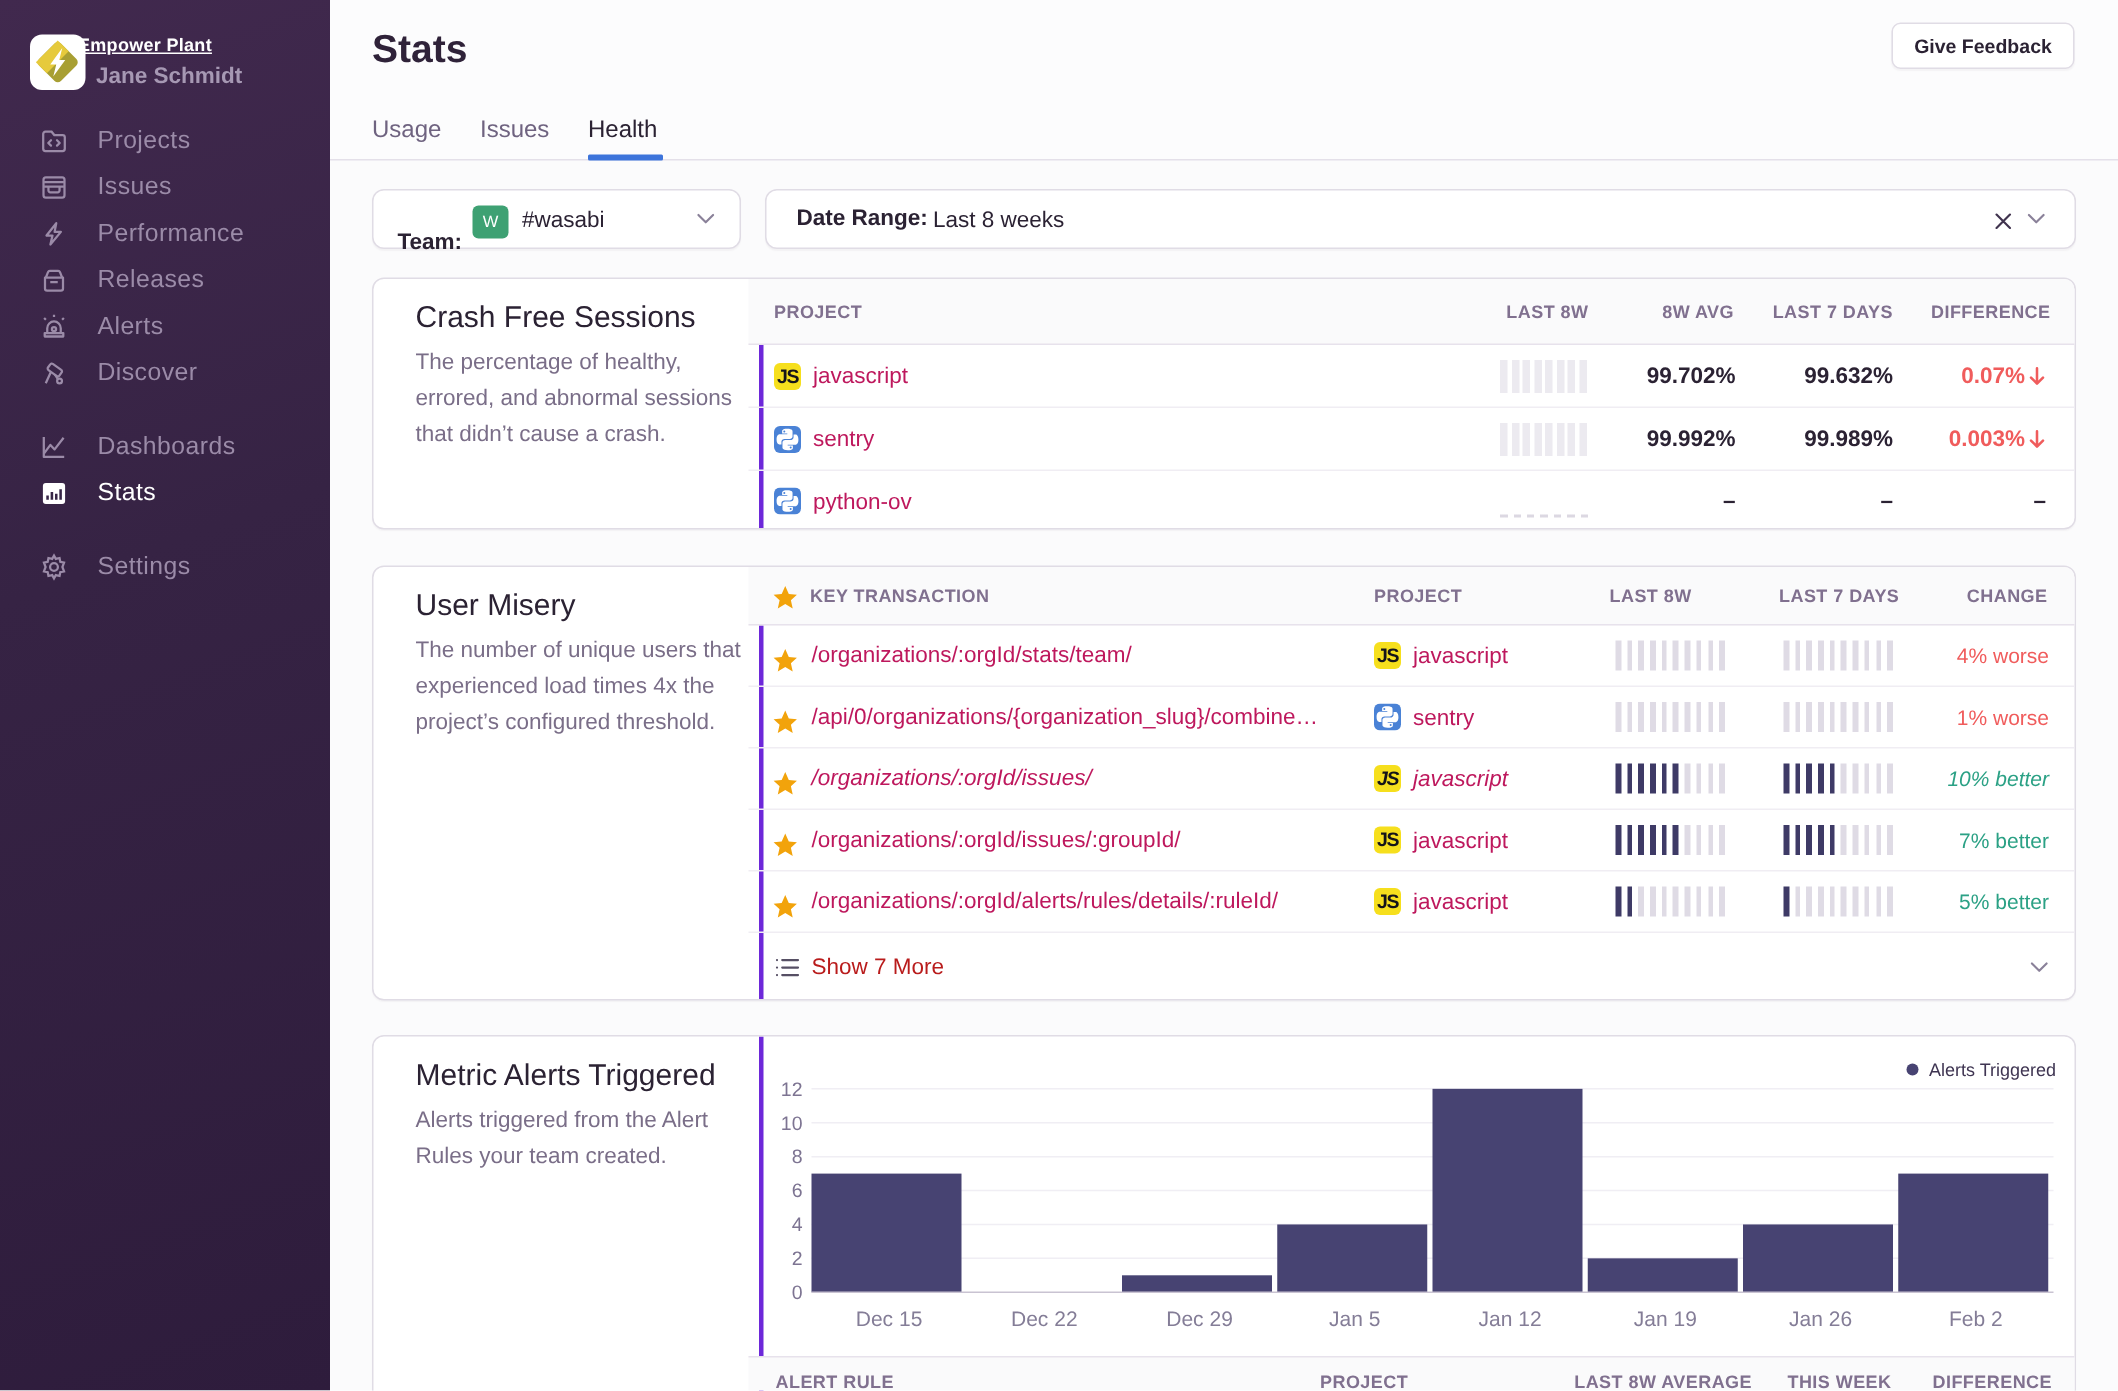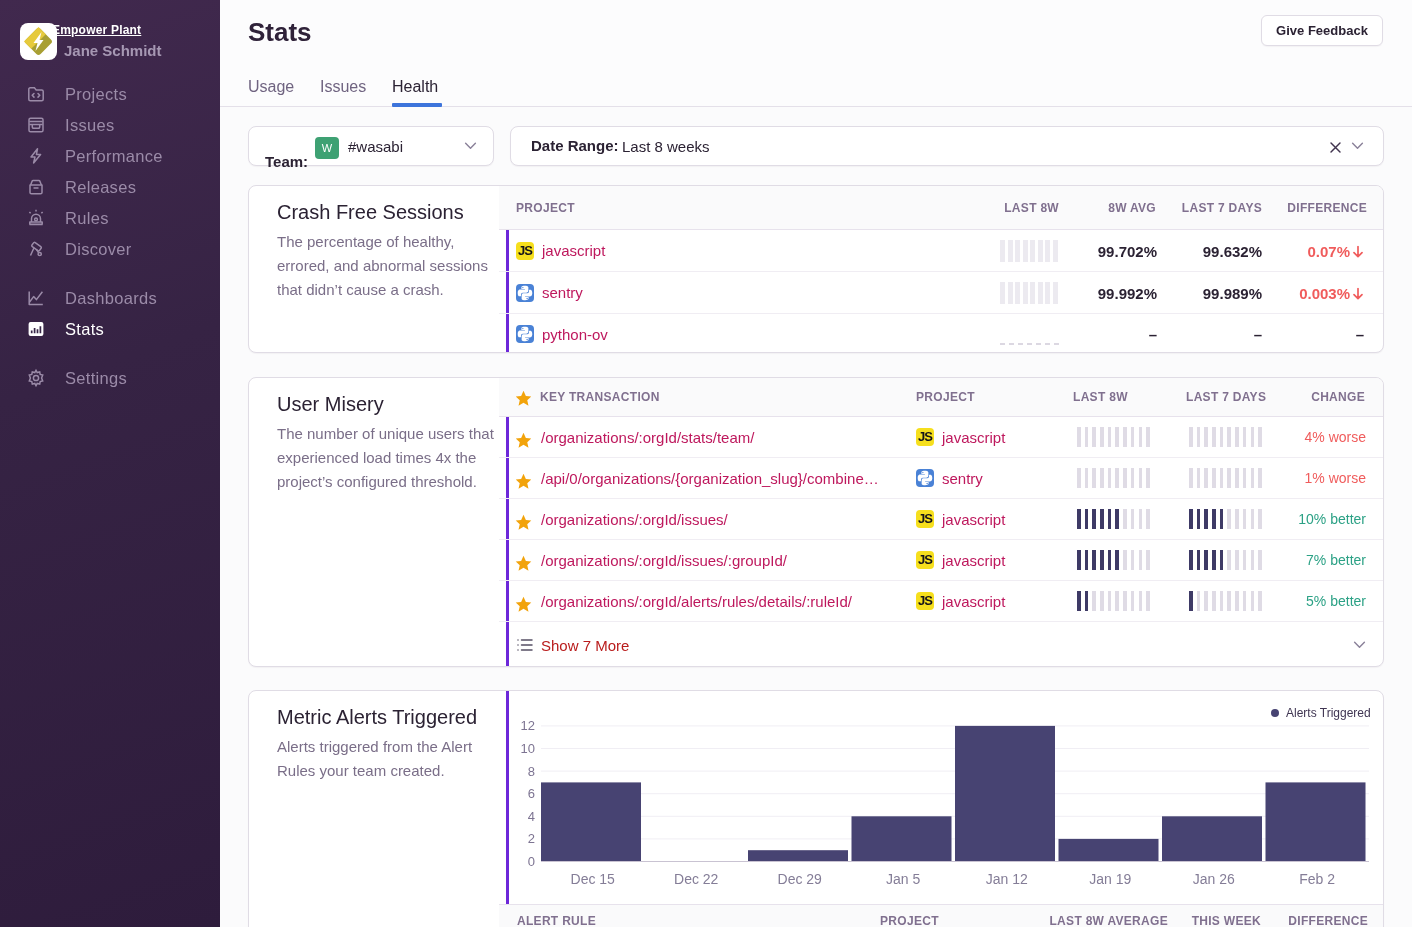--- a/index.html
+++ b/index.html
@@ -108,21 +108,21 @@
       </div>
     <div class="nav-item" style="top:203px;">
         <span class="ic">
       <svg width="20" height="20" viewBox="0 0 20 20" fill="none" stroke="#9b8ba8" stroke-width="1.5" stroke-linejoin="round">
             <path d="M5.5 14 V10.8 a4.5 4.5 0 0 1 9 0 V14"></path>
             <path d="M3.4 16.4 H16.6 M3.8 14 H16.2 V16.2 H3.8 Z"></path>
             <path d="M10 3.4 V1.8 M4.6 5.2 L3.4 4 M15.4 5.2 L16.6 4"></path>
             <circle cx="10" cy="11.4" r="1.4"></circle>
           </svg>
     </span>
-        <span class="txt">Rules</span>
+        <span class="txt">Alerts</span>
       </div>
     <div class="nav-item" style="top:234px;">
         <span class="ic">
       <svg width="20" height="20" viewBox="0 0 20 20" fill="none" stroke="#9b8ba8" stroke-width="1.5" stroke-linejoin="round">
             <path d="M9.2 3.6 L14.8 7.6 a1.2 1.2 0 0 1 .3 1.7 L13.6 11.4 a1.2 1.2 0 0 1 -1.7 .3 L6.3 7.7 a1.2 1.2 0 0 1 -.3 -1.7 L7.5 3.9 a1.2 1.2 0 0 1 1.7 -.3 Z"></path>
             <path d="M8 8.8 L4.5 16.5 M10.5 10.6 L12.5 13.5"></path>
             <circle cx="13.7" cy="15" r="1.6"></circle>
           </svg>
     </span>
         <span class="txt">Discover</span>
@@ -353,21 +353,21 @@
             <i></i>
             <i></i>
             <i></i>
             <i></i>
             <i></i>
             <i></i>
             <i></i>
           </div>
         <span class="cellmid red" style="right:18px;font-size:14px;">1% worse</span>
       </div>
-      <div class="trow" style="top:121px;height:41px;">
+      <div class="trow" style="top:121px;height:41px;font-style:italic;">
         <svg style="position:absolute;left:16px;top:15px;" width="17" height="17" viewBox="0 0 14 14">
             <path d="M7 0.6 L8.95 4.9 13.4 5.35 10.1 8.35 11.1 12.9 7 10.4 2.9 12.9 3.9 8.35 0.6 5.35 5.05 4.9 Z" fill="#f2a30b"></path>
           </svg>
         <span class="cellmid link" style="left:42px;">/organizations/:orgId/issues/</span>
         <span class="cellmid" style="left:417px;white-space:nowrap;display:flex;align-items:center;gap:8px;">
             <span class="projicon jsicon">JS</span>
             <span class="link">javascript</span>
           </span>
         <div class="cellmid spark spark2" style="left:578px;">
             <i class="d"></i>

